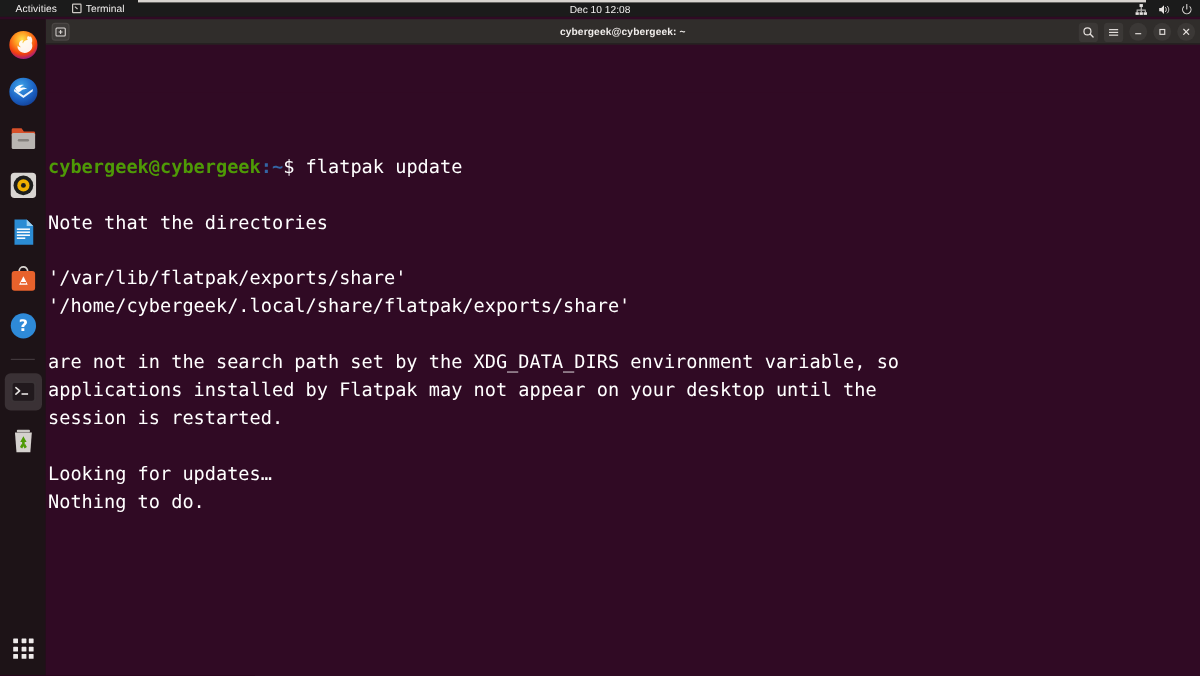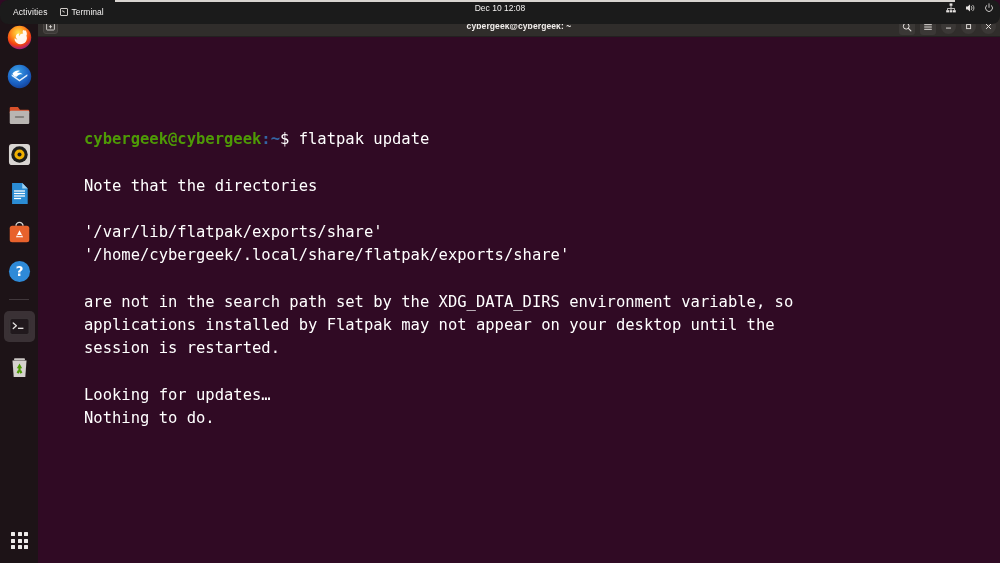--- a/index.html
+++ b/index.html
@@ -23,27 +23,26 @@
   .top-edge {
     position: absolute;
     left: 115px; top: 0; width: 840px; height: 2px;
     background: #d8d4d0;
     z-index: 40;
   }
 
   
   .topbar {
     position: absolute;
-    left: 0; top: 0; width: 1000px; height: 24px;
+    left: 0; top: 0; width: 1000px; height: 14px;
     background: #1b1b1b;
     display: flex;
     z-index: 30;
     color: #e6e3e1;
     font-size: 8.5px;
-    border-radius: 8px;
   }
   .topbar-left { display: flex; align-items: center; gap: 0; padding-left: 7px; }
   .activities {
     padding: 0 6px;
     line-height: 16px;
     color: #f2f0ef;
     font-size: 8.5px;
     letter-spacing: 0.1px;
   }
   .app-indicator {
@@ -204,21 +203,21 @@
   }
   .term-text {
     font-family: "DejaVu Sans Mono", monospace;
     font-size: 15.5px;
     line-height: 23.2px;
     color: #ffffff;
     white-space: pre-wrap;
     word-break: break-word;
     padding-left: 0px;
   }
-  .term-line { display: block; min-height: 23.2px; margin-left: 44px; }
+  .term-line { display: block; min-height: 23.2px; }
   .c-green { color: #4e9a06; font-weight: bold; }
   .c-blue  { color: #3465a4; font-weight: bold; }
   .c-white { color: #ffffff; }
 </style>
 </head>
 <body>
 
 <div id="screen">
 
   <div class="top-edge"></div>

